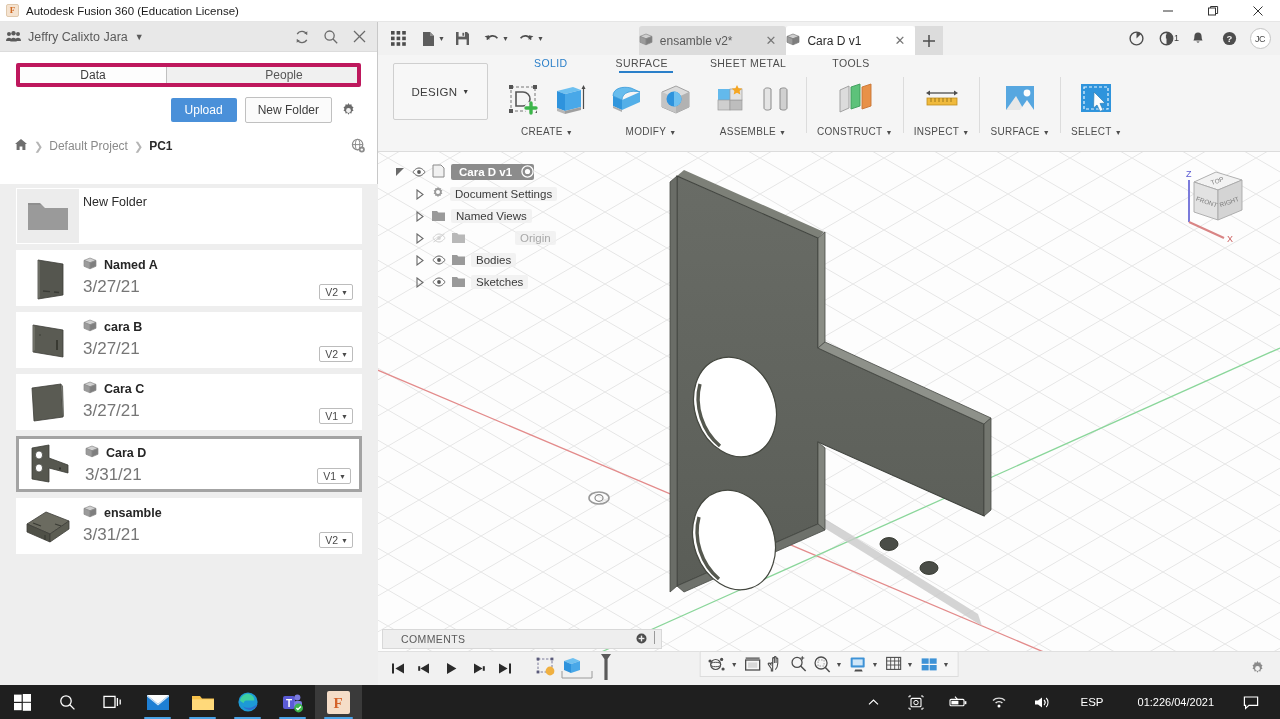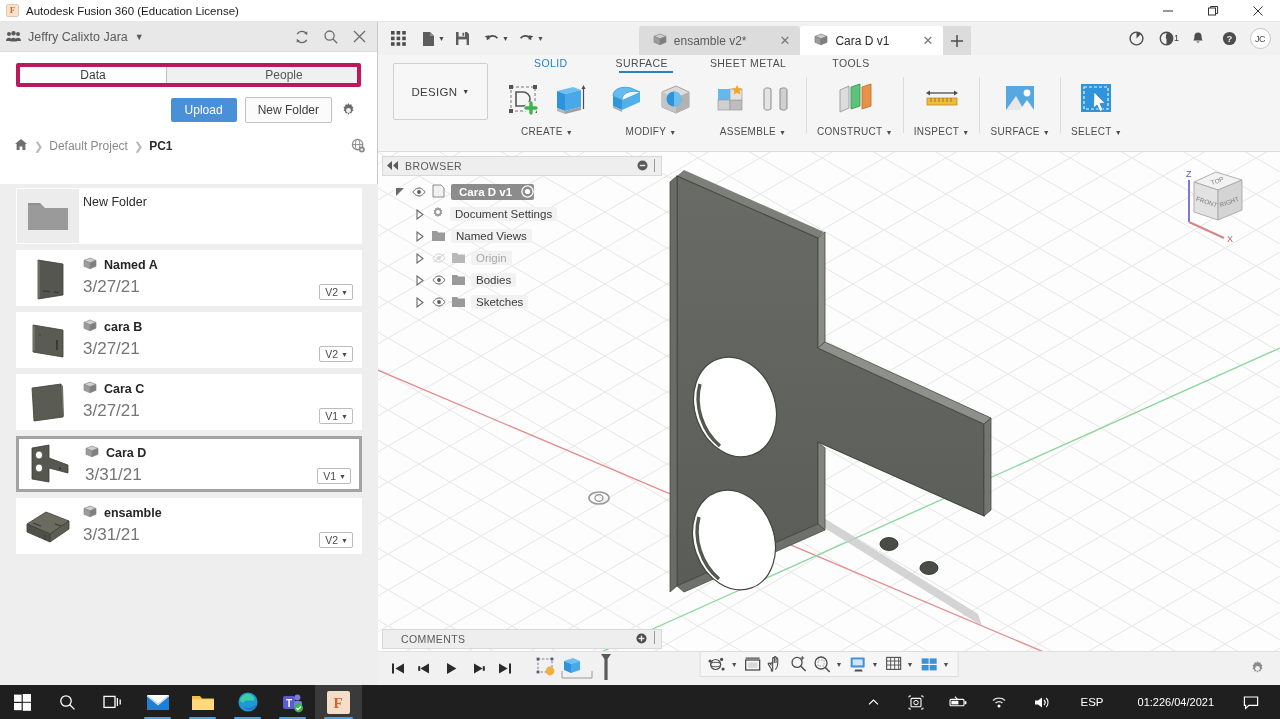--- a/index.html
+++ b/index.html
@@ -106,21 +106,21 @@
   
   .fusion {
     position: absolute; top: 22px; left: 378px; width: 902px; height: 663px;
     background: #f1f1f1;
   }
   .tabbar { height: 33px; background: #f1f1f1; display: flex; align-items: center; padding-left: 6px; }
   .tb-ico { width: 29px; height: 30px; display: flex; align-items: center; justify-content: center; cursor: pointer; }
   .tb-caret { font-size: 7px; color: #4d4d4d; margin-left: -4px; margin-right: 3px; cursor: pointer; }
   .doctab {
     height: 29px; display: flex; align-items: center; gap: 7px;
-    padding: 0 10px 0 14px; font-size: 12px; color: #3a3a3a;
+    padding: 0 10px 0 0; font-size: 12px; color: #3a3a3a;
     border-radius: 3px 3px 0 0; margin-top: 4px; cursor: pointer;
   }
   .doctab.bg { background: #dcdcdc; color: #5b5b5b; }
   .doctab.active { background: #ffffff; color: #2b2b2b; }
   .doctab .x { font-size: 13px; color: #777; margin-left: 26px; }
   .tab-plus { width: 28px; height: 29px; margin-top: 4px; background: #dcdcdc; display: flex; align-items: center; justify-content: center; cursor: pointer; }
   .rt-ic { display: flex; align-items: center; gap: 3px; margin-left: auto; padding-right: 6px; }
   .rt-ic > span { width: 28px; height: 28px; display: flex; align-items: center; justify-content: center; cursor: pointer; position: relative; }
   .badge1 { position: absolute; right: 2px; top: 8px; font-size: 9px; color: #3b3b3b; }
   .avatar {
@@ -169,21 +169,21 @@
     height: 20px; background: #eeeeee; border: 1px solid #d8d8d8;
     display: flex; align-items: center; padding: 0 4px; gap: 6px;
   }
   .bp-head .lbl { font-size: 10.5px; color: #5a5a5a; letter-spacing: .4px; }
   .bp-head .rr { margin-left: auto; display: flex; align-items: center; gap: 4px; }
   .tree { padding-top: 5px; }
   .trow { height: 22px; display: flex; align-items: center; gap: 5px; padding-left: 12px; }
   .trow .tw { width: 12px; display: flex; justify-content: center; cursor: pointer; }
   .trow .lab { background: rgba(240,240,240,.86); padding: 1px 5px; border-radius: 2px; cursor: pointer; }
   .trow.root .lab { background: #8c8c8c; color: #fff; font-weight: bold; padding: 2px 22px 2px 8px; }
-  .trow.dim .lab { color: #a8a8a8; }
+  .trow.dim .lab { color: #a8a8a8; margin-left: 44px; }
   .trow .eye { width: 15px; display: flex; justify-content: center; cursor: pointer; }
 
   .comments {
     position: absolute; left: 4px; bottom: 36px; width: 280px; height: 20px;
     background: #eeeeee; border: 1px solid #d8d8d8; display: flex;
     align-items: center; padding: 0 4px; z-index: 5;
   }
   .comments .lbl { font-size: 10.5px; color: #5a5a5a; letter-spacing: .4px; padding-left: 14px; }
   .comments .rr { margin-left: auto; display: flex; align-items: center; gap: 5px; }
 
@@ -825,42 +825,20 @@
 
           <ellipse cx="356" cy="388" rx="40" ry="51" transform="rotate(-20 356 388)" fill="#ffffff" stroke="#44473f" stroke-width="1.2"></ellipse>
           <path d="M321 365 a40 51 -20 0 0 20 62" fill="none" stroke="#55584f" stroke-width="3.4"></path>
 
           <ellipse cx="511" cy="392" rx="9" ry="6.4" fill="#4a4d47" stroke="#35382f" stroke-width="1"></ellipse>
           <ellipse cx="551" cy="416" rx="9" ry="6.4" fill="#4a4d47" stroke="#35382f" stroke-width="1"></ellipse>
         </g>
       </svg>
 
       <div class="browser-panel">
-        <div class="bp-head">
-          <span>
-            <svg width="12" height="9" viewBox="0 0 12 9">
-                <path d="M5 0L0 4.5 5 9z" fill="#5a5a5a"></path>
-                <path d="M11 0L6 4.5 11 9z" fill="#5a5a5a"></path>
-              </svg>
-          </span>
-          <span class="lbl">BROWSER</span>
-          <span class="rr">
-            <span>
-              <svg width="11" height="11" viewBox="0 0 11 11">
-                  <circle cx="5.5" cy="5.5" r="5" fill="#5a5a5a"></circle>
-                  <line x1="2.8" y1="5.5" x2="8.2" y2="5.5" stroke="#eee" stroke-width="1.4"></line>
-                </svg>
-            </span>
-            <span>
-              <svg width="5" height="13" viewBox="0 0 5 13">
-                  <line x1="2.5" y1="0" x2="2.5" y2="13" stroke="#9a9a9a" stroke-width="1"></line>
-                </svg>
-            </span>
-          </span>
-        </div>
         <div class="tree">
 
           <div class="trow root">
             <span class="tw">
               <svg width="11" height="11" viewBox="0 0 11 11">
                   <path d="M1 1h8L1 9z" fill="#6a6a6a"></path>
                 </svg>
             </span>
             <span class="eye">
               <svg width="14" height="10" viewBox="0 0 14 10">

